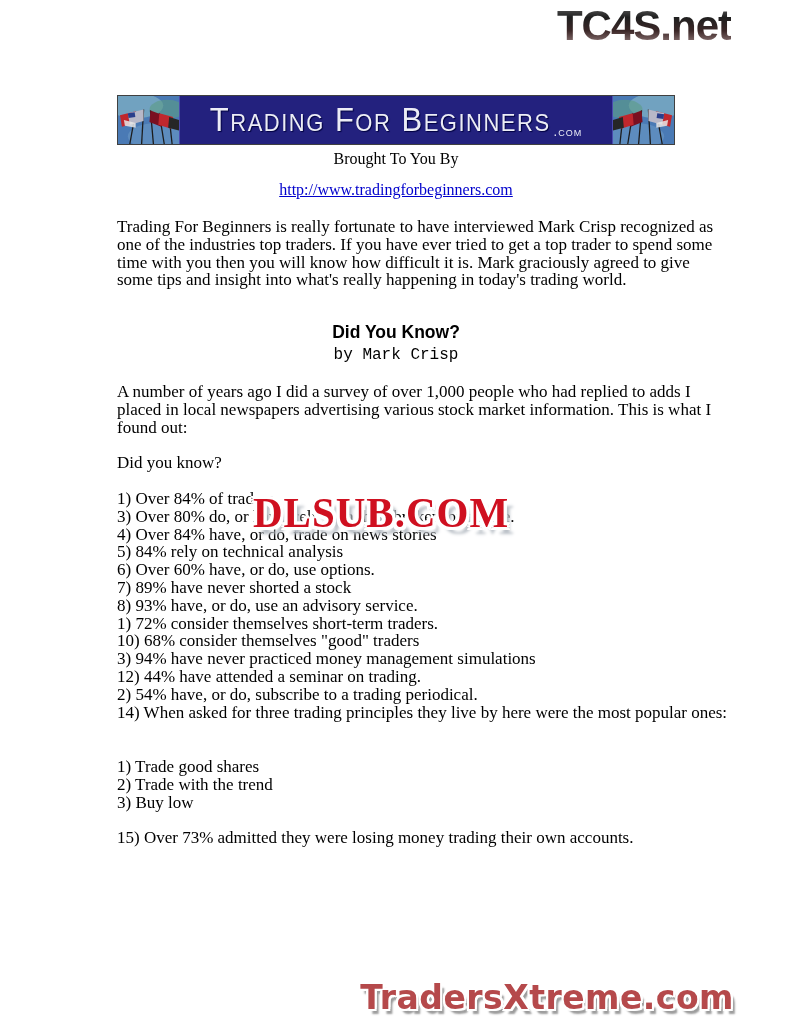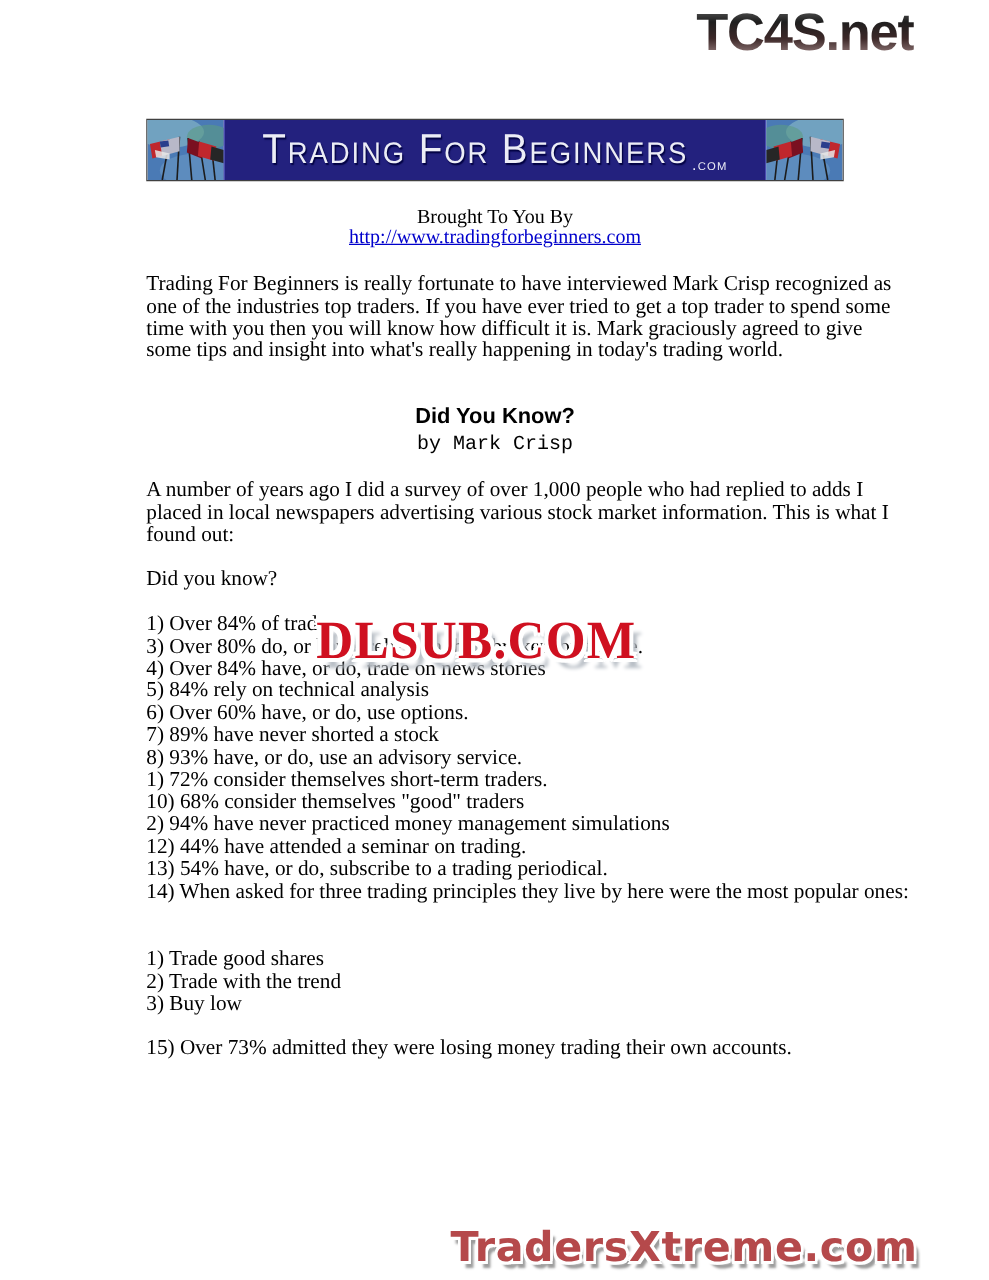--- a/index.html
+++ b/index.html
@@ -70,21 +70,21 @@
     margin: 0 0 5px 3px;
   }
 
   
   .centered-col {
     position: absolute;
     left: 117px;
     width: 558px;
     text-align: center;
   }
-  .brought { top: 165px; font-size: 16px; }
+  .brought { top: 150px; font-size: 16px; }
   .site-link-row { top: 181px; font-size: 16px; }
   .site-link { color: var(--link_blue, #0000cc); text-decoration: underline; }
 
   .heading-row { top: 322px; }
   .article-heading {
     font-family: "Liberation Sans", sans-serif;
     font-weight: bold;
     font-size: 17.5px;
   }
   .byline-row { top: 346px; font-size: 16px; font-family: Liberation Mono, monospace; }
@@ -221,23 +221,23 @@
 
   <div class="line">1) Over 84% of traders</div>
       <div class="line">3) Over 80% do, or have, relied on their broker for advice.</div>
       <div class="line">4) Over 84% have, or do, trade on news stories</div>
       <div class="line">5) 84% rely on technical analysis</div>
       <div class="line">6) Over 60% have, or do, use options.</div>
       <div class="line">7) 89% have never shorted a stock</div>
       <div class="line">8) 93% have, or do, use an advisory service.</div>
       <div class="line">1) 72% consider themselves short-term traders.</div>
       <div class="line">10) 68% consider themselves "good" traders</div>
-      <div class="line">2) 94% have never practiced money management simulations</div>
+      <div class="line">3) 94% have never practiced money management simulations</div>
       <div class="line">12) 44% have attended a seminar on trading.</div>
-      <div class="line">13) 54% have, or do, subscribe to a trading periodical.</div>
+      <div class="line">2) 54% have, or do, subscribe to a trading periodical.</div>
       <div class="line">14) When asked for three trading principles they live by here were the most popular ones:</div>
     </div>
 
   <div class="textblock principles">
 
   <div class="line">1) Trade good shares</div>
       <div class="line">2) Trade with the trend</div>
       <div class="line">3) Buy low</div>
     </div>
 

